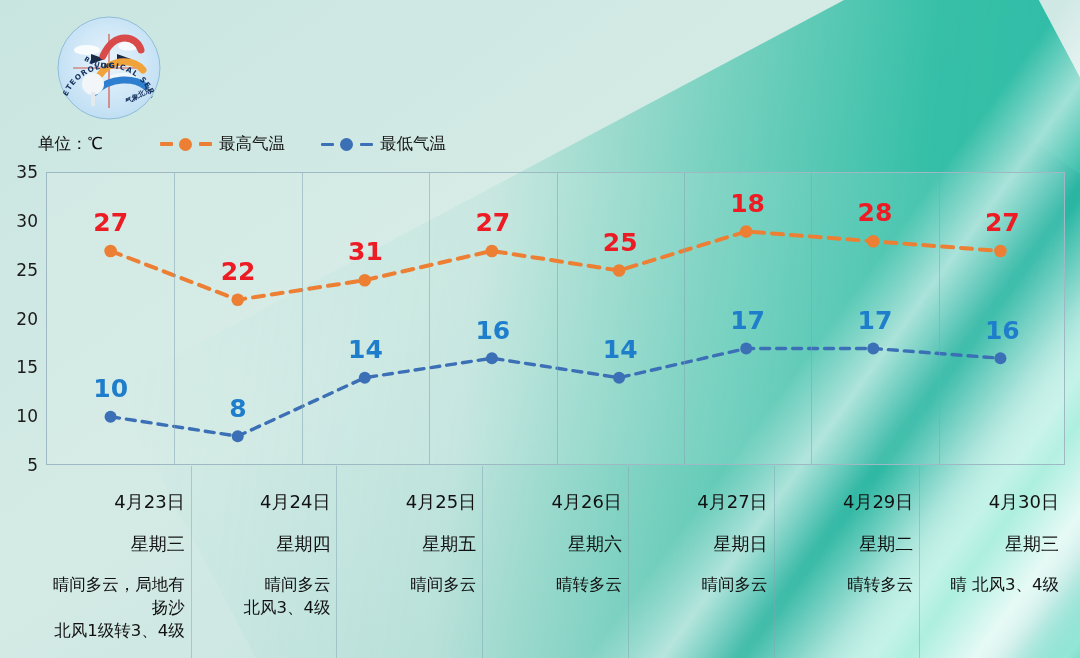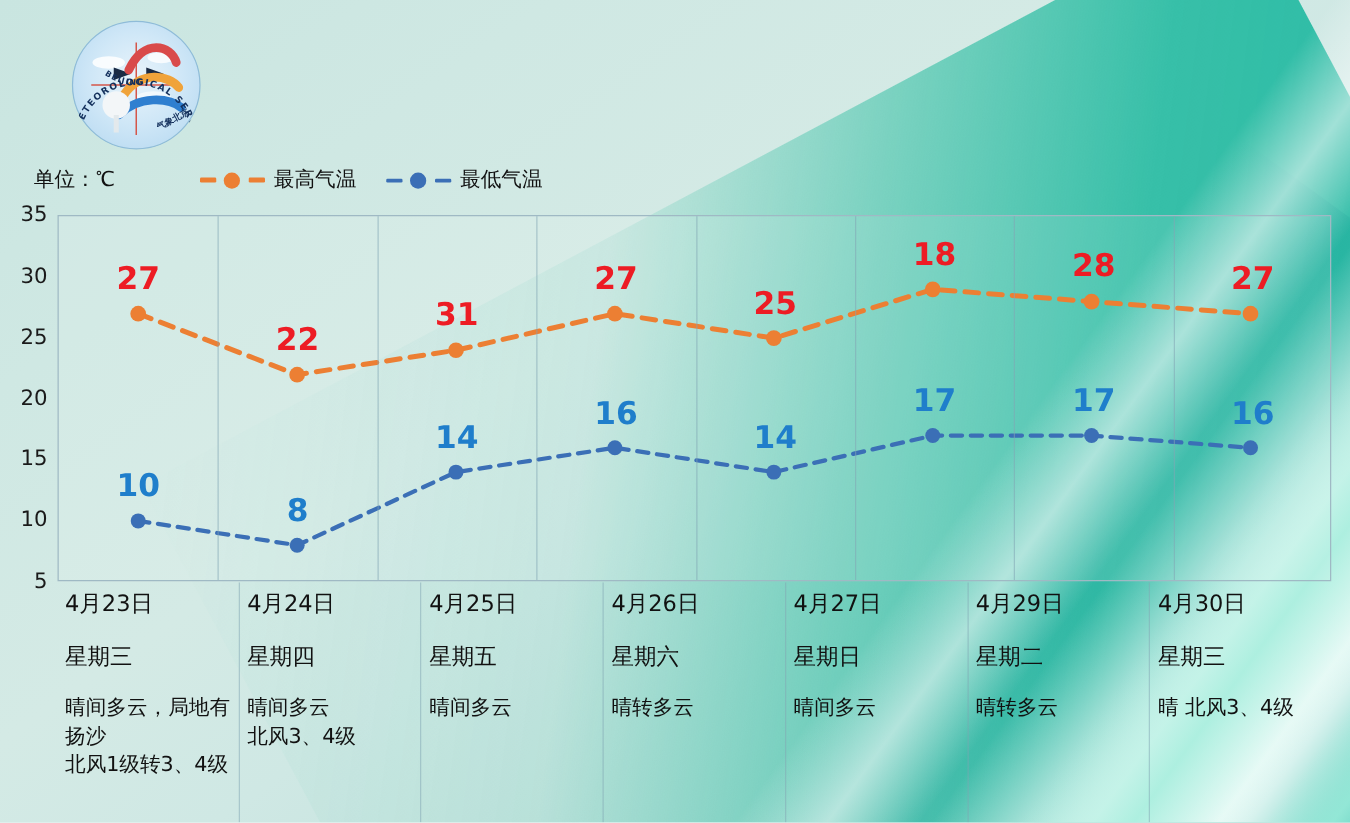--- a/index.html
+++ b/index.html
@@ -122,27 +122,27 @@
   
   #issuer {
     position: absolute; right: 70px; top: 112px;
     text-align: left;
     font-size: 16.5px; line-height: 1.5;
     color: #1a1a1a;
     font-family: "DejaVu Sans", "Liberation Sans", sans-serif;
   }
   
   #unit {
-    position: absolute; left: 27px; top: 133px;
+    position: absolute; left: 38px; top: 133px;
     font-size: 16.5px; color: #111;
     font-family: Liberation Sans, sans-serif;
   }
   #legend {
     position: absolute; left: 160px; top: 133px;
-    display: flex; align-items: center; gap: 24px;
+    display: flex; align-items: center; gap: 36px;
     font-size: 16.5px; color: #111;
     font-family: "DejaVu Sans", "Liberation Sans", sans-serif;
   }
   .lg-item { display: flex; align-items: center; gap: 7px; }
   .lg-mark { position: relative; width: 52px; height: 14px; }
   .lg-mark i {
     position: absolute; top: 5px; height: 4px; border-radius: 1px;
   }
   .lg-mark i.s1 { left: 0;  width: 13px; }
   .lg-mark i.s2 { right: 0; width: 13px; }
@@ -188,22 +188,22 @@
 
   
   #table {
     position: absolute; left: 46px; top: 466px;
     width: 1019px; height: 192px;
     display: flex;
   }
   .tcol {
     flex: 1 1 0;
     position: relative;
-    padding: 5px 6px 0;
-    text-align: left;
+    padding: 24px 6px 0;
+    text-align: right;
     border-right: 1px solid rgba(130,165,180,0.5);
   }
   .tcol:last-child { border-right: none; }
   .t-date {
     font-size: 18px; color: #111; margin-bottom: 18px;
     font-family: "DejaVu Sans", "Liberation Sans", sans-serif;
   }
   .t-week {
     font-size: 18px; color: #111; margin-bottom: 18px;
     font-family: "DejaVu Sans", "Liberation Sans", sans-serif;

